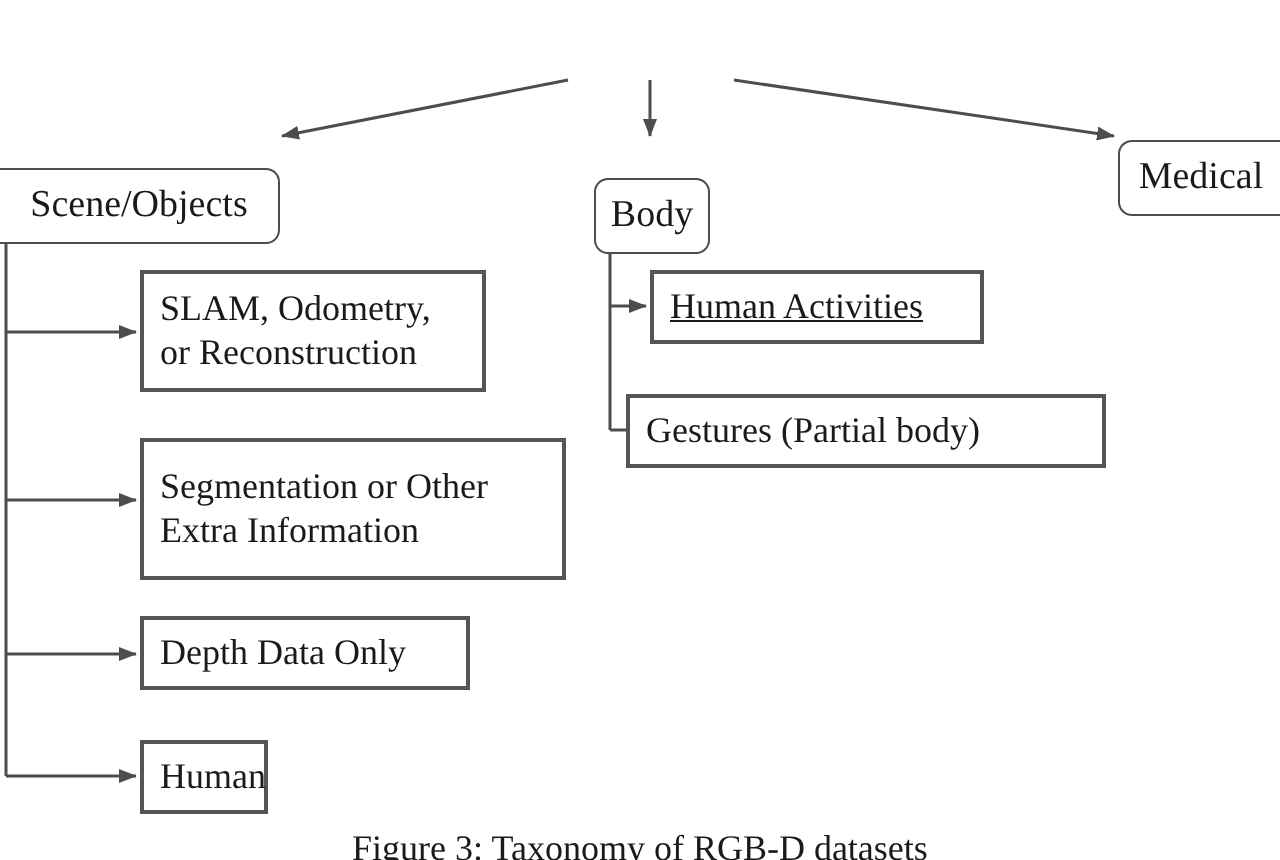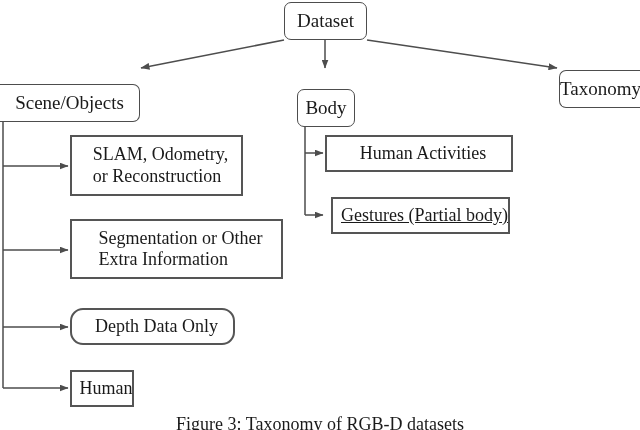--- a/index.html
+++ b/index.html
@@ -37,21 +37,21 @@
   }
   .node.root-level {
     border: 1.7px solid #4d4d4d;
     border-radius: 7px;
     font-size: 19px;
   }
   .node.sub-level {
     border: 2px solid #555555;
     border-radius: 0;
     font-size: 18px;
-    justify-content: center;
+    justify-content: flex-start;
     text-align: left;
     padding-left: 8px;
   }
   .node .label {
     white-space: pre-line;
     display: block;
   }
   .node.clip-left {
     border-left: none;
     border-top-left-radius: 0;
@@ -98,57 +98,54 @@
     <path d="M 3,250 L 68,250" stroke="#4d4d4d" stroke-width="1.5" fill="none" marker-end="url(#arrowhead)"></path>
     <path d="M 3,327 L 68,327" stroke="#4d4d4d" stroke-width="1.5" fill="none" marker-end="url(#arrowhead)"></path>
     <path d="M 3,388 L 68,388" stroke="#4d4d4d" stroke-width="1.5" fill="none" marker-end="url(#arrowhead)"></path>
 
     <path d="M 305,108 L 305,215" stroke="#4d4d4d" stroke-width="1.5" fill="none"></path>
 
     <path d="M 305,153 L 323,153" stroke="#4d4d4d" stroke-width="1.5" fill="none" marker-end="url(#arrowhead)"></path>
     <path d="M 305,215 L 323,215" stroke="#4d4d4d" stroke-width="1.5" fill="none" marker-end="url(#arrowhead)"></path>
   </svg>
 
-  <div class="node root-level" style="left: 284px; top: 2px; width: 83px; height: 38px;">
-    <span class="label">Dataset</span>
-  </div>
 
   <div class="node root-level clip-left" style="left: 0px; top: 70px; width: 140px; height: 38px;">
     <span class="label">Scene/Objects</span>
   </div>
 
   <div class="node root-level" style="left: 297px; top: 70px; width: 58px; height: 38px; margin-top: 19px;">
     <span class="label">Body</span>
   </div>
 
   <div class="node root-level clip-right" style="left: 559px; top: 70px; width: 82px; height: 38px;">
-    <span class="label">Taxonomy</span>
+    <span class="label">Medical</span>
   </div>
 
   <div class="node sub-level" style="left: 70px; top: 135px; width: 173px; height: 61px;">
     <span class="label">SLAM, Odometry,
 or Reconstruction</span>
   </div>
 
-  <div class="node sub-level" style="left: 70px; top: 219px; width: 213px; height: 60px;">
+  <div class="node sub-level" style="left: 70px; top: 219px; width: 213px; height: 71px;">
     <span class="label">Segmentation or Other
 Extra Information</span>
   </div>
 
-  <div class="node sub-level" style="left: 70px; top: 308px; width: 165px; height: 37px; border-radius: 13px;">
+  <div class="node sub-level" style="left: 70px; top: 308px; width: 165px; height: 37px;">
     <span class="label">Depth Data Only</span>
   </div>
 
   <div class="node sub-level" style="left: 70px; top: 370px; width: 64px; height: 37px;">
     <span class="label">Human</span>
   </div>
 
-  <div class="node sub-level" style="left: 325px; top: 135px; width: 188px; height: 37px;">
+  <div class="node sub-level" style="left: 325px; top: 135px; width: 167px; height: 37px; text-decoration: underline;">
     <span class="label">Human Activities</span>
   </div>
 
-  <div class="node sub-level" style="left: 331px; top: 197px; width: 179px; height: 37px; text-decoration: underline;">
+  <div class="node sub-level" style="left: 313px; top: 197px; width: 240px; height: 37px;">
     <span class="label">Gestures (Partial body)</span>
   </div>
 
   <div class="caption" style="top: 414px;">Figure 3: Taxonomy of RGB-D datasets</div>
 
 </div>
 
 </body></html>

